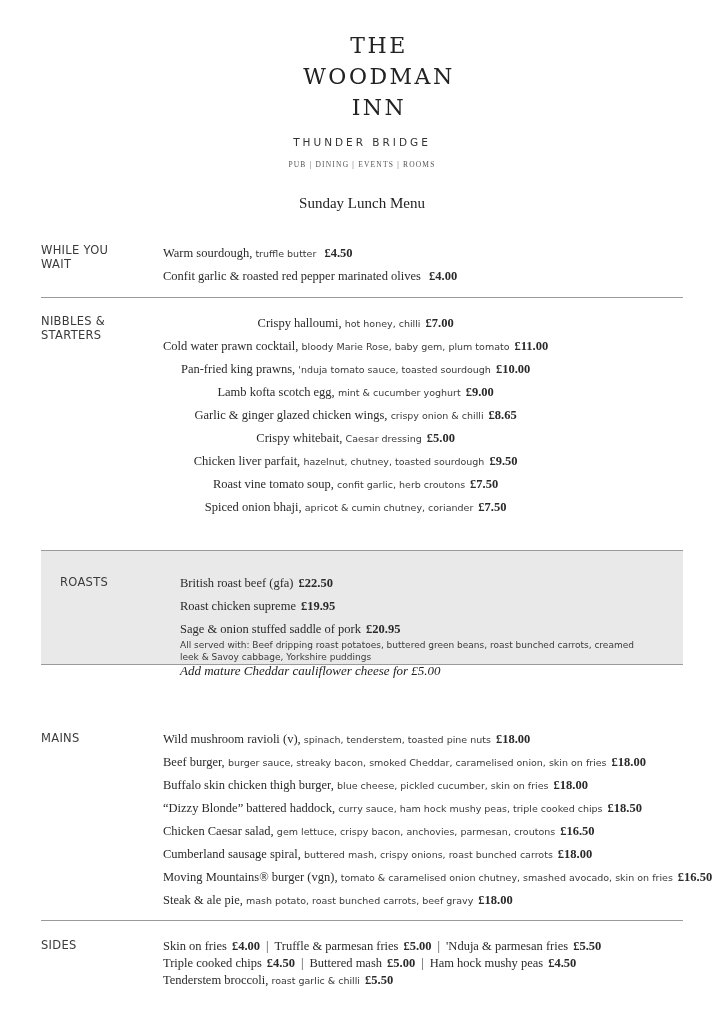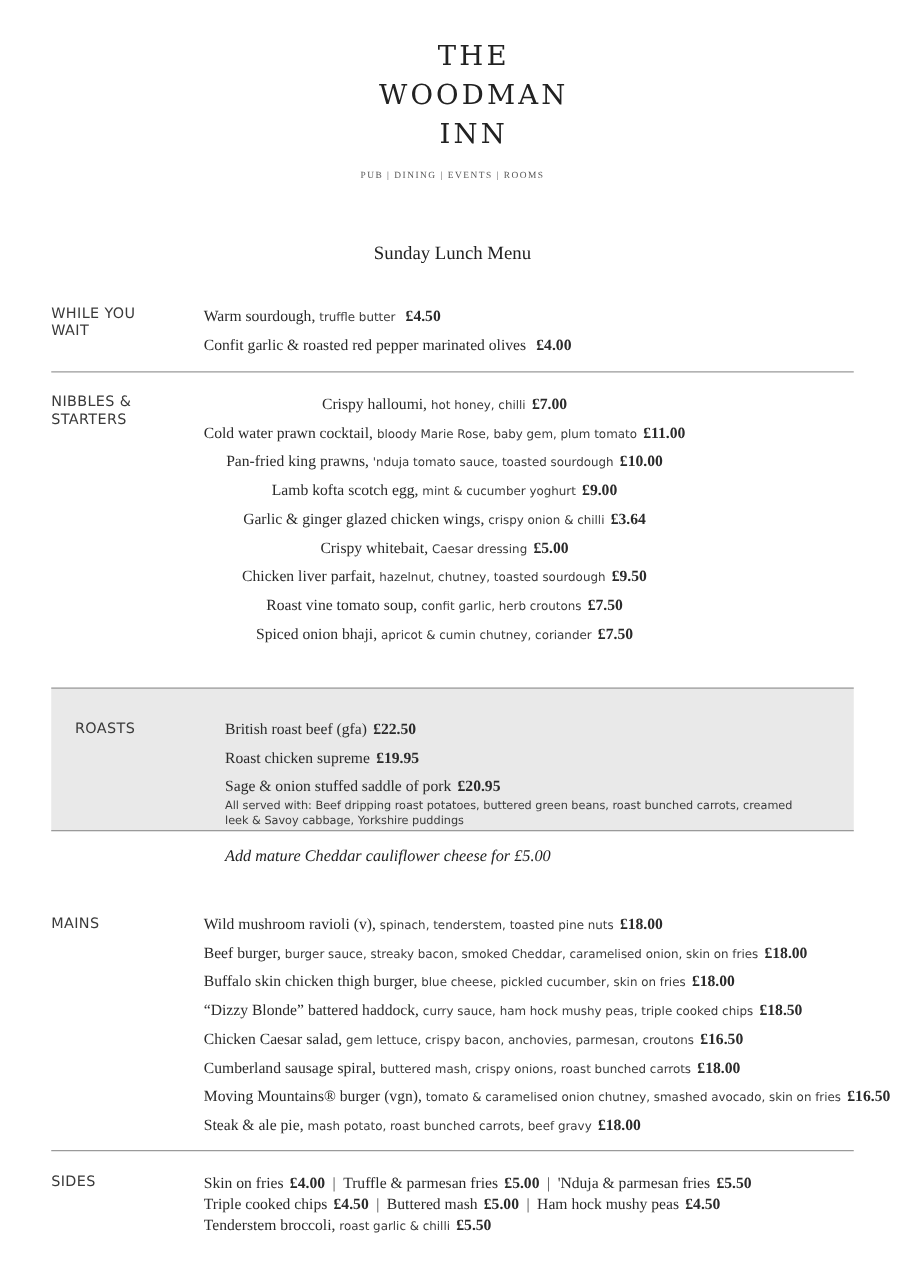--- a/index.html
+++ b/index.html
@@ -18,34 +18,35 @@
   .item { font-family: "Liberation Serif", serif; font-size: 12.5px; color: #2a2a2a; white-space: nowrap; height: 23px; line-height: 16px; }
   .item .desc { font-family: "DejaVu Sans", "Liberation Sans", sans-serif; font-size: 9.5px; color: #3a3a3a; }
   .item .price { margin-left: 5px; font-weight: bold; }
   .rule { position: absolute; left: 41px; width: 642px; height: 1px; background: #9a9a9a; }
 
   .roasts-box { position: absolute; left: 41px; top: 550px; width: 642px; height: 115px; background: #e9e9e9; border-top: 1px solid #9a9a9a; border-bottom: 1px solid #9a9a9a; }
   .roasts-box .section-label { left: 19px; top: 24px; }
   .roasts-box .items { left: 139px; top: 24px; }
   .roasts-box .item { font-size: 12.5px; }
   .served { font-family: "DejaVu Sans", "Liberation Sans", sans-serif; font-size: 9px; color: #3a3a3a; line-height: 12px; width: 460px; margin-top: -1px; }
-  .addon { margin-top: 14px; font-style: italic; font-size: 13px; color: #222; font-family: "Liberation Serif", serif; }
+  .addon { font-style: italic; font-size: 13px; color: #222; font-family: "Liberation Serif", serif; }
 
   .sides .item { height: 17px; line-height: 16px; }
   .sep { margin: 0 6px; color: #444; }
 </style>
 </head>
 <body>
 
 <div class="header">
   <div class="title">
     <div>THE</div>
     <div>WOODMAN</div>
     <div>INN</div>
   </div>
+  <div class="location">THUNDER BRIDGE</div>
   <div class="tagline">PUB | DINING | EVENTS | ROOMS</div>
 </div>
 <div class="menu-title">Sunday Lunch Menu</div>
 
 <div class="section" style="top:243px;">
   <div class="section-label">WHILE YOU WAIT</div>
   <div class="items" style="top:2px;">
     <div class="item">
       <span>Warm sourdough,</span>
       <span class="desc">truffle butter</span>
@@ -59,21 +60,21 @@
 </div>
 <div class="rule" style="top:297px;"></div>
 
 <div class="section" style="top:314px;">
   <div class="section-label">NIBBLES &amp; STARTERS</div>
   <div class="items" style="top:1px;text-align:center;">
     <div class="item"><span>Crispy halloumi,</span> <span class="desc">hot honey, chilli</span><span class="price">£7.00</span></div>
     <div class="item"><span>Cold water prawn cocktail,</span> <span class="desc">bloody Marie Rose, baby gem, plum tomato</span><span class="price">£11.00</span></div>
     <div class="item"><span>Pan-fried king prawns,</span> <span class="desc">'nduja tomato sauce, toasted sourdough</span><span class="price">£10.00</span></div>
     <div class="item"><span>Lamb kofta scotch egg,</span> <span class="desc">mint &amp; cucumber yoghurt</span><span class="price">£9.00</span></div>
-    <div class="item"><span>Garlic &amp; ginger glazed chicken wings,</span> <span class="desc">crispy onion &amp; chilli</span><span class="price">£3.64</span></div>
+    <div class="item"><span>Garlic &amp; ginger glazed chicken wings,</span> <span class="desc">crispy onion &amp; chilli</span><span class="price">£8.65</span></div>
     <div class="item"><span>Crispy whitebait,</span> <span class="desc">Caesar dressing</span><span class="price">£5.00</span></div>
     <div class="item"><span>Chicken liver parfait,</span> <span class="desc">hazelnut, chutney, toasted sourdough</span><span class="price">£9.50</span></div>
     <div class="item"><span>Roast vine tomato soup,</span> <span class="desc">confit garlic, herb croutons</span><span class="price">£7.50</span></div>
     <div class="item"><span>Spiced onion bhaji,</span> <span class="desc">apricot &amp; cumin chutney, coriander</span><span class="price">£7.50</span></div>
   </div>
 </div>
 
 <div class="roasts-box">
   <div class="section-label">ROASTS</div>
   <div class="items">

